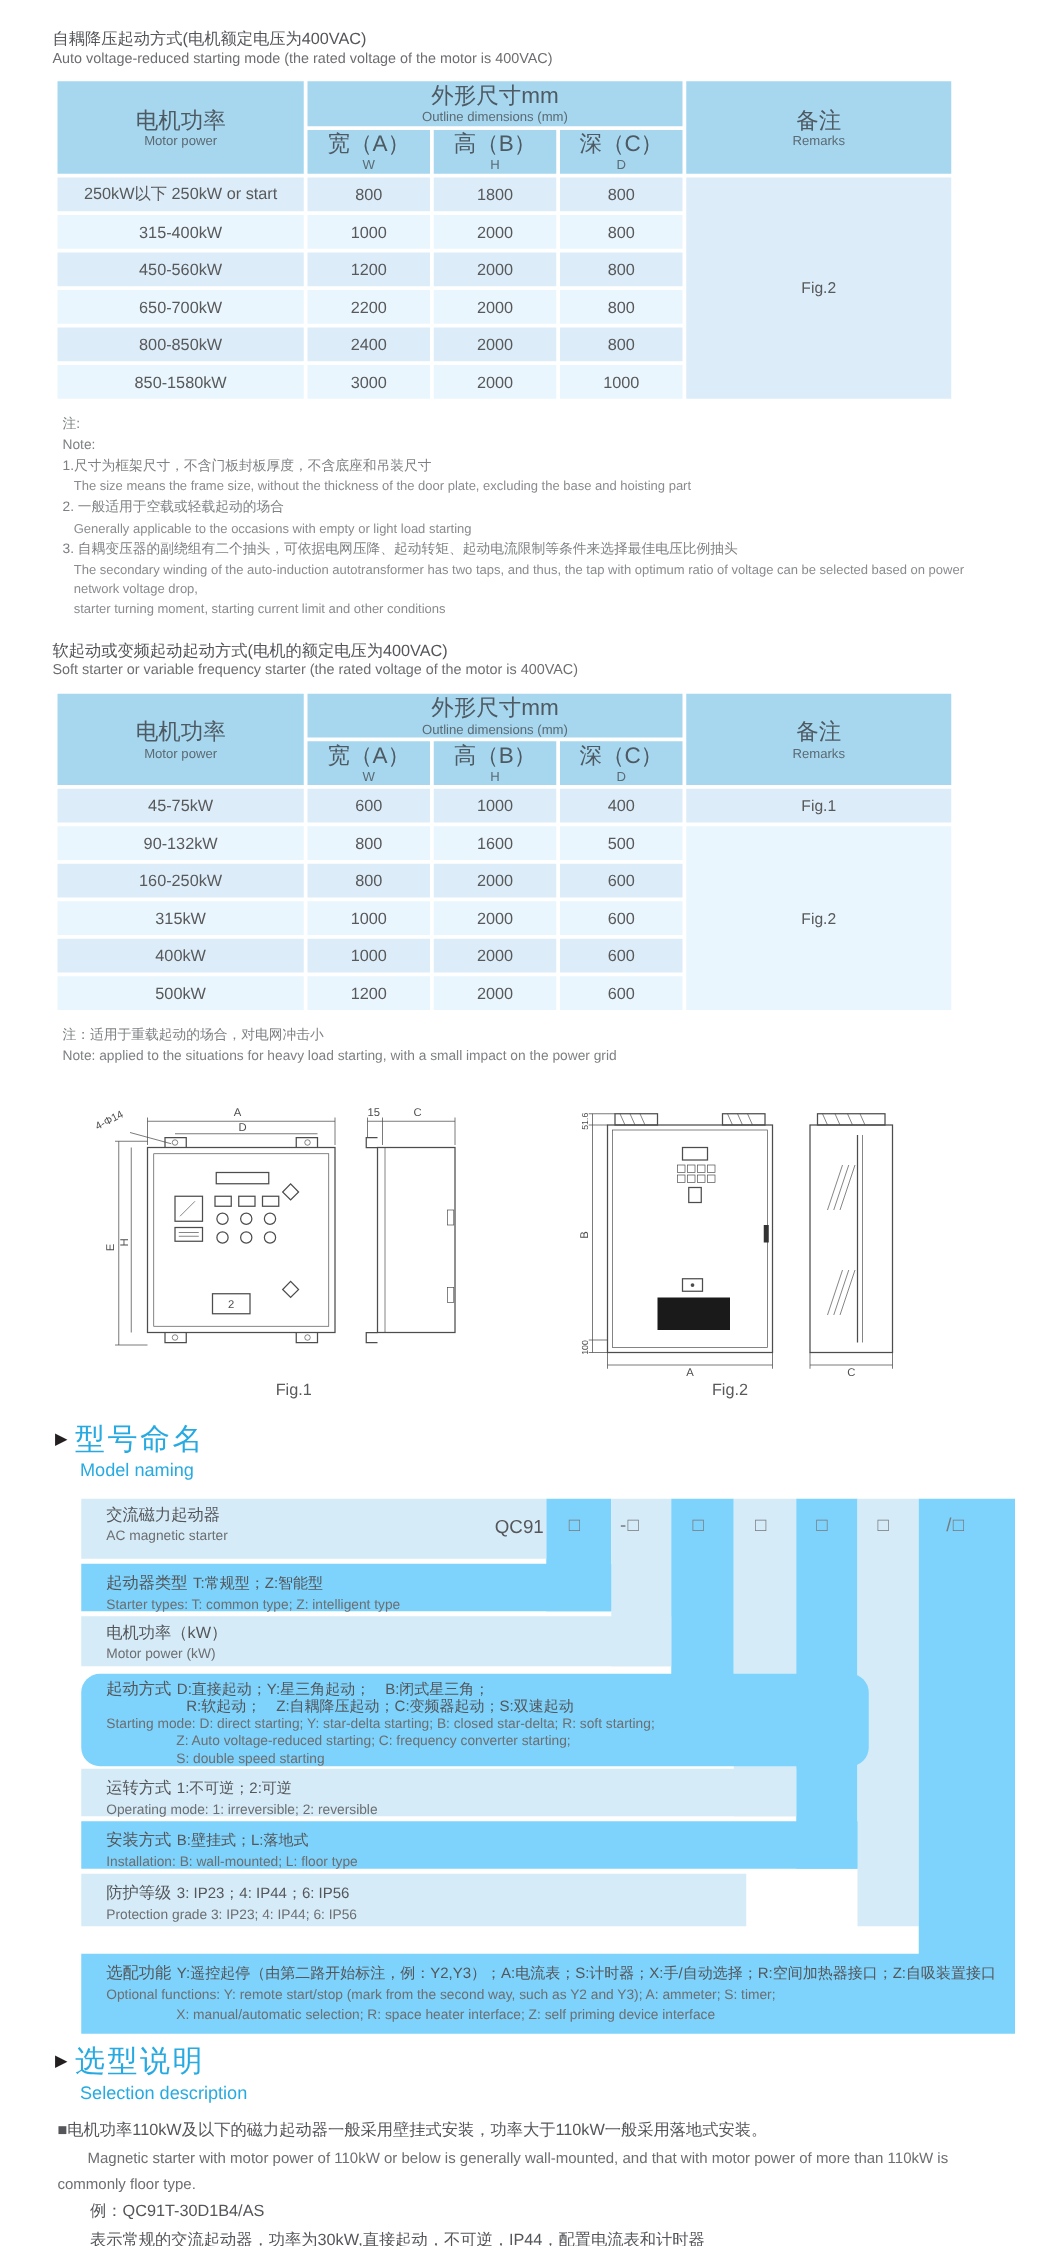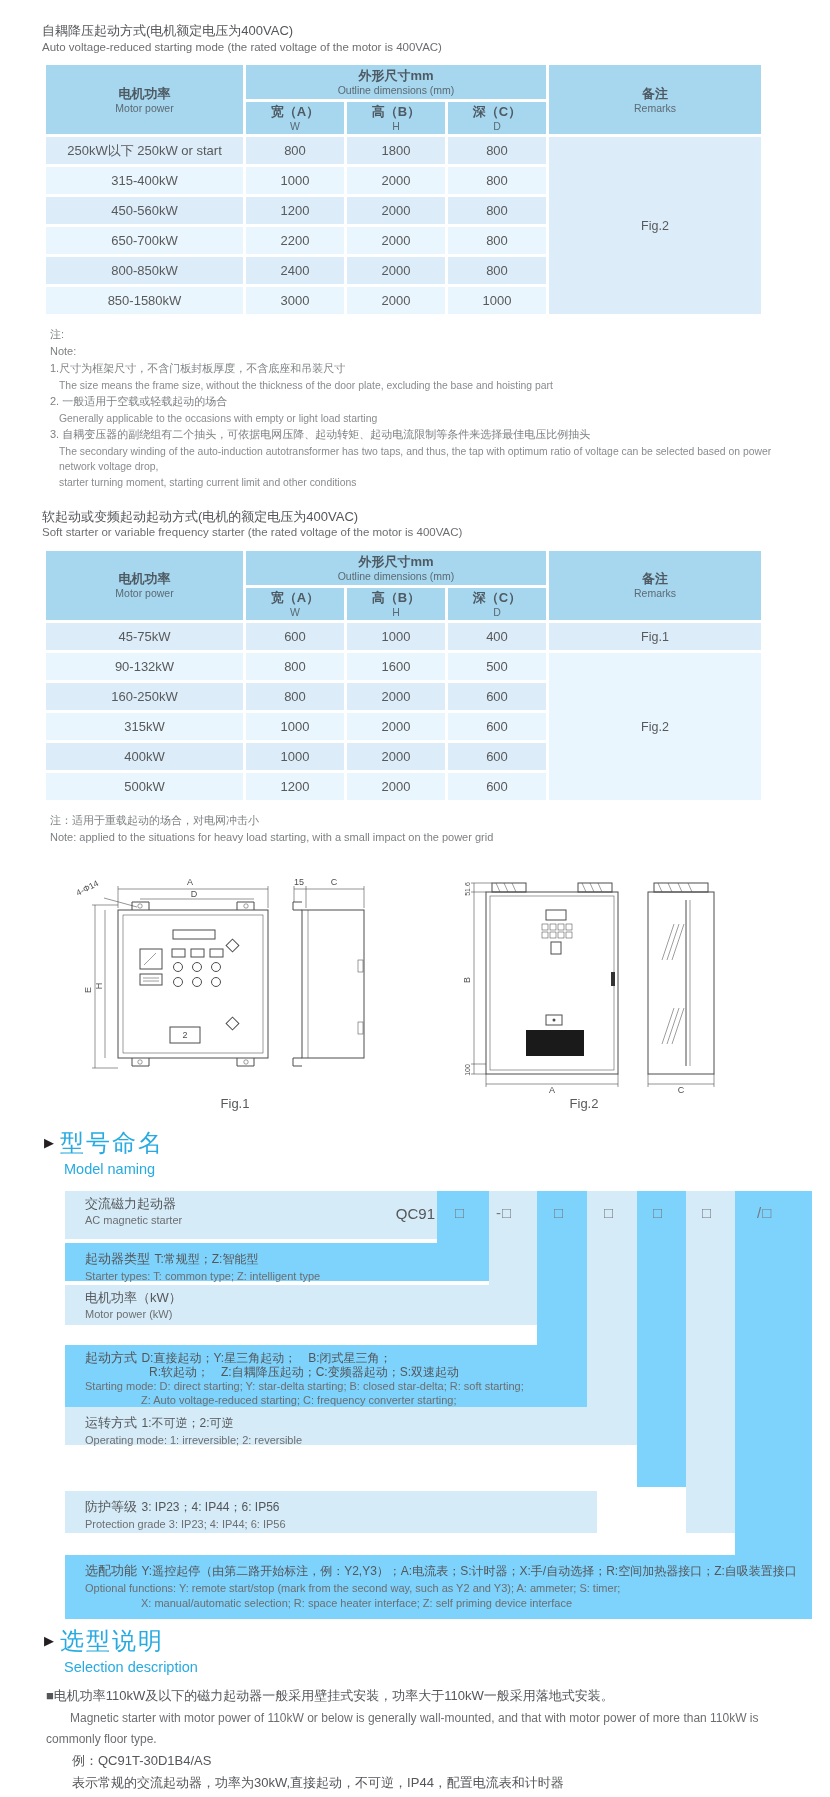--- a/index.html
+++ b/index.html
@@ -9,21 +9,21 @@
 
   
   .tbl-head{margin:0 0 8px 2px;}
   .tbl-head .cn{font-size:13px;color:#55565a;line-height:1.35;}
   .tbl-head .en{font-size:11.5px;color:#6d6e71;line-height:1.3;}
 
   
   table.dim{border-collapse:separate;border-spacing:3px;margin-left:3px;table-layout:fixed;}
   table.dim th,table.dim td{padding:0;text-align:center;vertical-align:middle;font-weight:normal;}
   table.dim th{background:#a7d7ee;color:#4e5a63;}
-  table.dim th .t-cn{font-size:13px;line-height:1.25;font-weight:bold;}
+  table.dim th .t-cn{font-size:18px;line-height:1.25;}
   table.dim th .t-en{font-size:10.5px;line-height:1.2;color:#5b6a73;}
   table.dim tr.hgroup th{height:34px;}
   table.dim tr.hsub th{height:32px;}
   table.dim td{height:27px;font-size:13px;color:#58595b;}
   table.dim tr.odd td{background:#dcedf9;}
   table.dim tr.even td{background:#eaf6fd;}
   table.dim td.remark{background:#ddeffa;font-size:12.5px;}
 
   .notes{margin:10px 0 0 10px;}
   .notes p{margin:1px 0;font-size:11px;line-height:1.45;color:#7e8083;}
@@ -427,30 +427,34 @@
       <div class="n-en">AC magnetic starter</div>
     </div>
     <div class="nrow nv-gray" style="top:52px;height:38px;width:424px;">
       <div class="n-line"><span class="n-cat">起动器类型</span>&nbsp;<span class="n-det">T:常规型；Z:智能型</span></div>
       <div class="n-en">Starter types: T: common type; Z: intelligent type</div>
     </div>
     <div class="nrow nv-blue" style="top:94px;height:40px;width:472px;">
       <div class="n-line n-cat">电机功率（kW）</div>
       <div class="n-en">Motor power (kW)</div>
     </div>
-    <div class="nrow nv-gray compact" style="top:154px;height:74px;width:522px;">
+    <div class="nrow nv-gray compact" style="top:140px;height:74px;width:630px;border-radius:15px;">
       <div class="n-line"><span class="n-cat">起动方式</span>&nbsp;<span class="n-det">D:直接起动；Y:星三角起动；　B:闭式星三角；</span></div>
       <div class="n-line n-det ind64">R:软起动；　Z:自耦降压起动；C:变频器起动；S:双速起动</div>
       <div class="n-en">Starting mode: D: direct starting; Y: star-delta starting; B: closed star-delta; R: soft starting;</div>
       <div class="n-en ind70">Z: Auto voltage-reduced starting; C: frequency converter starting;</div>
       <div class="n-en ind70">S: double speed starting</div>
     </div>
     <div class="nrow nv-blue" style="top:216px;height:38px;width:572px;">
       <div class="n-line"><span class="n-cat">运转方式</span>&nbsp;<span class="n-det">1:不可逆；2:可逆</span></div>
       <div class="n-en">Operating mode: 1: irreversible; 2: reversible</div>
+    </div>
+    <div class="nrow nv-gray" style="top:258px;height:38px;width:621px;">
+      <div class="n-line"><span class="n-cat">安装方式</span>&nbsp;<span class="n-det">B:壁挂式；L:落地式</span></div>
+      <div class="n-en">Installation: B: wall-mounted; L: floor type</div>
     </div>
     <div class="nrow nv-blue" style="top:300px;height:42px;width:532px;">
       <div class="n-line"><span class="n-cat">防护等级</span>&nbsp;<span class="n-det">3: IP23；4: IP44；6: IP56</span></div>
       <div class="n-en">Protection grade  3: IP23; 4: IP44; 6: IP56</div>
     </div>
     <div class="nrow nv-gray" style="top:364px;height:64px;width:747px;">
       <div class="n-line"><span class="n-cat">选配功能</span>&nbsp;<span class="n-det">Y:遥控起停（由第二路开始标注，例：Y2,Y3）；A:电流表；S:计时器；X:手/自动选择；R:空间加热器接口；Z:自吸装置接口</span></div>
       <div class="n-en">Optional functions: Y: remote start/stop (mark from the second way, such as Y2 and Y3); A: ammeter; S: timer;</div>
       <div class="n-en ind70">X: manual/automatic selection; R: space heater interface; Z: self priming device interface</div>
     </div>

